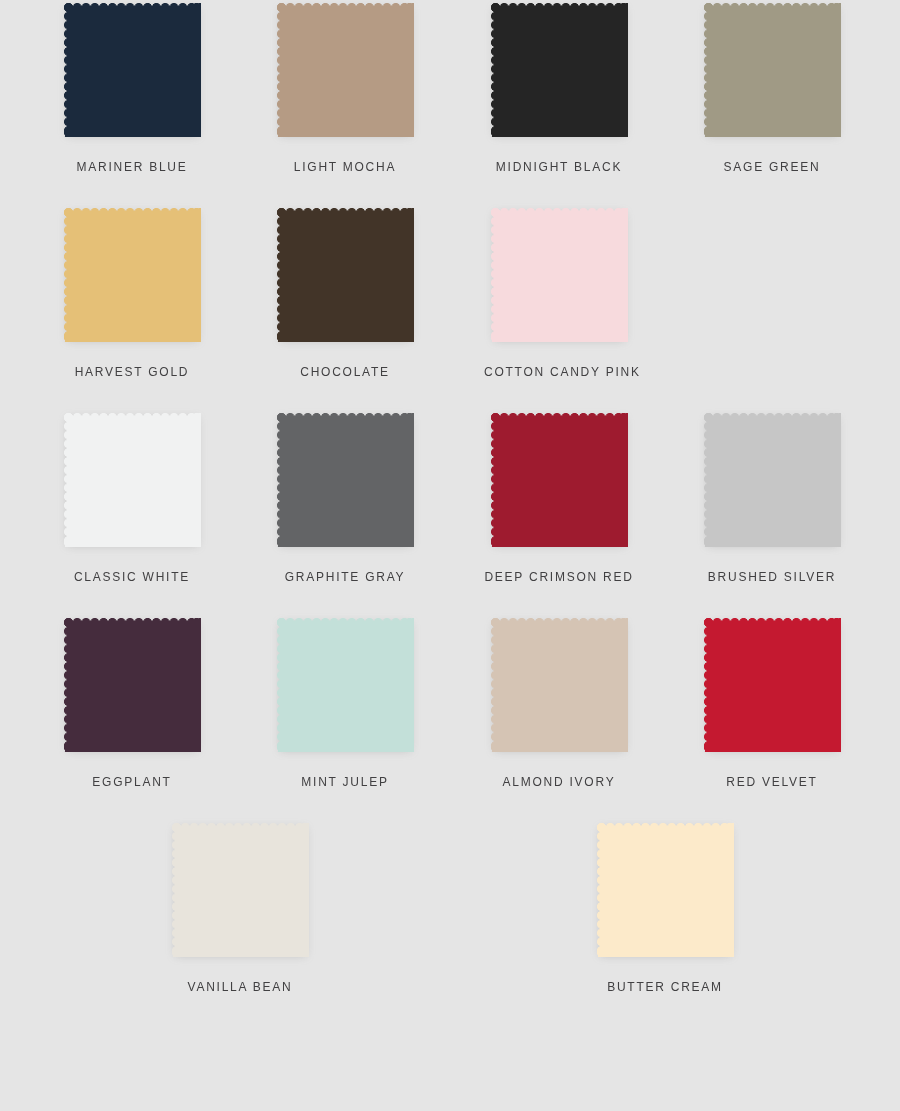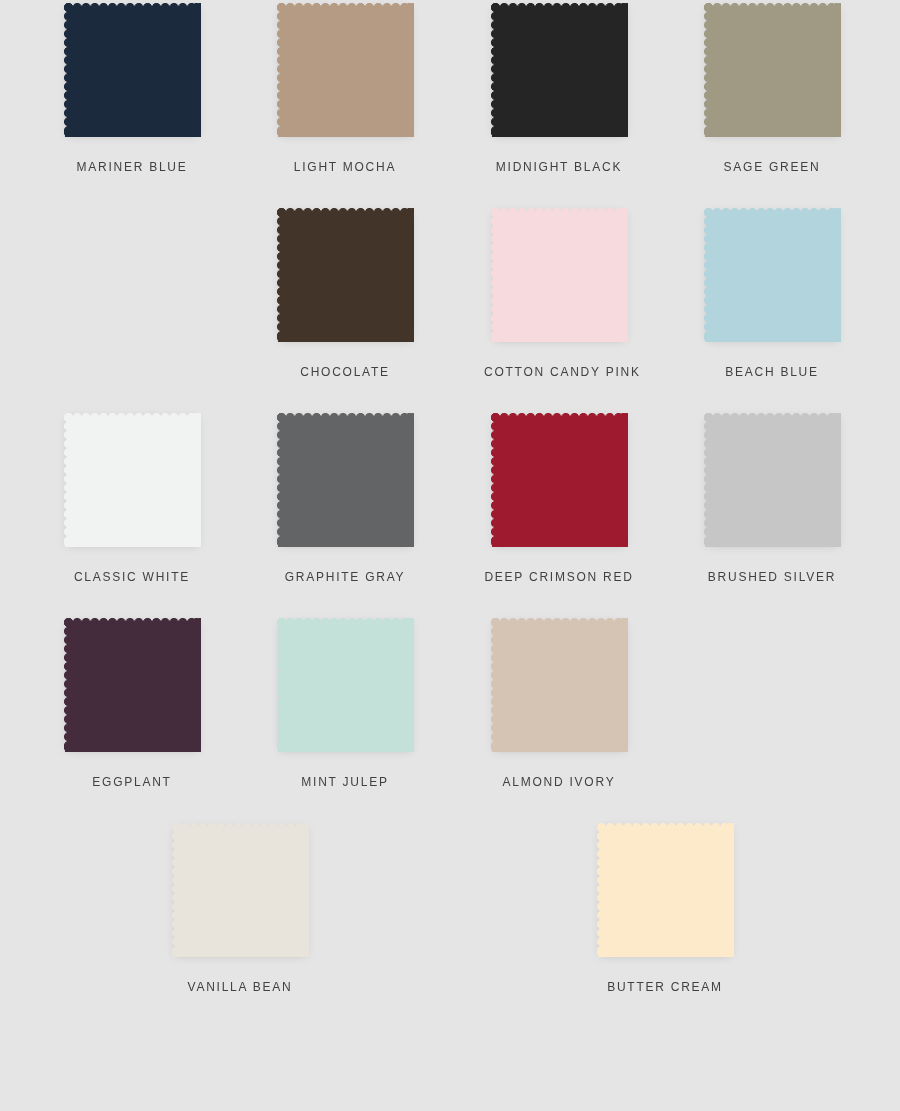--- a/index.html
+++ b/index.html
@@ -148,93 +148,100 @@
         </div>
         <div class="swatch-cell" style="left: 697px;">
           <div class="swatch-chip-wrap">
             <div class="swatch-shadow"></div>
             <div class="swatch-chip" style="background: rgb(160, 154, 133);"></div>
           </div>
           <div class="swatch-label">SAGE GREEN</div>
         </div>
       </div>
       <div class="swatch-row">
+        <div class="swatch-cell" style="left: 57px;">
+          <div class="swatch-chip-wrap">
+            <div class="swatch-shadow"></div>
+            <div class="swatch-chip" style="background: rgb(229, 192, 119);"></div>
+          </div>
+          <div class="swatch-label">HARVEST GOLD</div>
+        </div>
         <div class="swatch-cell" style="left: 270px;">
           <div class="swatch-chip-wrap">
             <div class="swatch-shadow"></div>
             <div class="swatch-chip" style="background: rgb(66, 52, 40);"></div>
           </div>
           <div class="swatch-label">CHOCOLATE</div>
         </div>
         <div class="swatch-cell" style="left: 484px;">
           <div class="swatch-chip-wrap">
             <div class="swatch-shadow"></div>
             <div class="swatch-chip" style="background: rgb(247, 218, 221);"></div>
           </div>
           <div class="swatch-label">COTTON CANDY PINK</div>
         </div>
+      </div>
+      <div class="swatch-row">
+        <div class="swatch-cell" style="left: 57px;">
+          <div class="swatch-chip-wrap">
+            <div class="swatch-shadow"></div>
+            <div class="swatch-chip" style="background: rgb(241, 242, 242);"></div>
+          </div>
+          <div class="swatch-label">CLASSIC WHITE</div>
+        </div>
+        <div class="swatch-cell" style="left: 270px;">
+          <div class="swatch-chip-wrap">
+            <div class="swatch-shadow"></div>
+            <div class="swatch-chip" style="background: rgb(99, 100, 102);"></div>
+          </div>
+          <div class="swatch-label">GRAPHITE GRAY</div>
+        </div>
+        <div class="swatch-cell" style="left: 484px;">
+          <div class="swatch-chip-wrap">
+            <div class="swatch-shadow"></div>
+            <div class="swatch-chip" style="background: rgb(158, 27, 47);"></div>
+          </div>
+          <div class="swatch-label">DEEP CRIMSON RED</div>
+        </div>
         <div class="swatch-cell" style="left: 697px;">
           <div class="swatch-chip-wrap">
             <div class="swatch-shadow"></div>
-            <div class="swatch-chip" style="background: rgb(178, 212, 221);"></div>
-          </div>
-          <div class="swatch-label">BEACH BLUE</div>
-        </div>
-      </div>
-      <div class="swatch-row">
-        <div class="swatch-cell" style="left: 57px;">
-          <div class="swatch-chip-wrap">
-            <div class="swatch-shadow"></div>
-            <div class="swatch-chip" style="background: rgb(241, 242, 242);"></div>
-          </div>
-          <div class="swatch-label">CLASSIC WHITE</div>
-        </div>
-        <div class="swatch-cell" style="left: 270px;">
-          <div class="swatch-chip-wrap">
-            <div class="swatch-shadow"></div>
-            <div class="swatch-chip" style="background: rgb(99, 100, 102);"></div>
-          </div>
-          <div class="swatch-label">GRAPHITE GRAY</div>
-        </div>
-        <div class="swatch-cell" style="left: 484px;">
-          <div class="swatch-chip-wrap">
-            <div class="swatch-shadow"></div>
-            <div class="swatch-chip" style="background: rgb(158, 27, 47);"></div>
-          </div>
-          <div class="swatch-label">DEEP CRIMSON RED</div>
+            <div class="swatch-chip" style="background: rgb(198, 198, 198);"></div>
+          </div>
+          <div class="swatch-label">BRUSHED SILVER</div>
+        </div>
+      </div>
+      <div class="swatch-row">
+        <div class="swatch-cell" style="left: 57px;">
+          <div class="swatch-chip-wrap">
+            <div class="swatch-shadow"></div>
+            <div class="swatch-chip" style="background: rgb(69, 44, 61);"></div>
+          </div>
+          <div class="swatch-label">EGGPLANT</div>
+        </div>
+        <div class="swatch-cell" style="left: 484px;">
+          <div class="swatch-chip-wrap">
+            <div class="swatch-shadow"></div>
+            <div class="swatch-chip" style="background: rgb(213, 196, 180);"></div>
+          </div>
+          <div class="swatch-label">ALMOND IVORY</div>
+        </div>
+        <div class="swatch-cell" style="left: 270px;">
+          <div class="swatch-chip-wrap">
+            <div class="swatch-shadow"></div>
+            <div class="swatch-chip" style="background: rgb(195, 224, 217);"></div>
+          </div>
+          <div class="swatch-label">MINT JULEP</div>
         </div>
         <div class="swatch-cell" style="left: 697px;">
           <div class="swatch-chip-wrap">
             <div class="swatch-shadow"></div>
-            <div class="swatch-chip" style="background: rgb(198, 198, 198);"></div>
-          </div>
-          <div class="swatch-label">BRUSHED SILVER</div>
-        </div>
-      </div>
-      <div class="swatch-row">
-        <div class="swatch-cell" style="left: 57px;">
-          <div class="swatch-chip-wrap">
-            <div class="swatch-shadow"></div>
-            <div class="swatch-chip" style="background: rgb(69, 44, 61);"></div>
-          </div>
-          <div class="swatch-label">EGGPLANT</div>
-        </div>
-        <div class="swatch-cell" style="left: 484px;">
-          <div class="swatch-chip-wrap">
-            <div class="swatch-shadow"></div>
-            <div class="swatch-chip" style="background: rgb(213, 196, 180);"></div>
-          </div>
-          <div class="swatch-label">ALMOND IVORY</div>
-        </div>
-        <div class="swatch-cell" style="left: 270px;">
-          <div class="swatch-chip-wrap">
-            <div class="swatch-shadow"></div>
-            <div class="swatch-chip" style="background: rgb(195, 224, 217);"></div>
-          </div>
-          <div class="swatch-label">MINT JULEP</div>
+            <div class="swatch-chip" style="background: rgb(196, 25, 48);"></div>
+          </div>
+          <div class="swatch-label">RED VELVET</div>
         </div>
       </div>
       <div class="swatch-row row-last">
         <div class="swatch-cell" style="left: 165px; text-decoration: underline;">
           <div class="swatch-chip-wrap">
             <div class="swatch-shadow"></div>
             <div class="swatch-chip" style="background: rgb(232, 228, 220);"></div>
           </div>
           <div class="swatch-label">VANILLA BEAN</div>
         </div>

